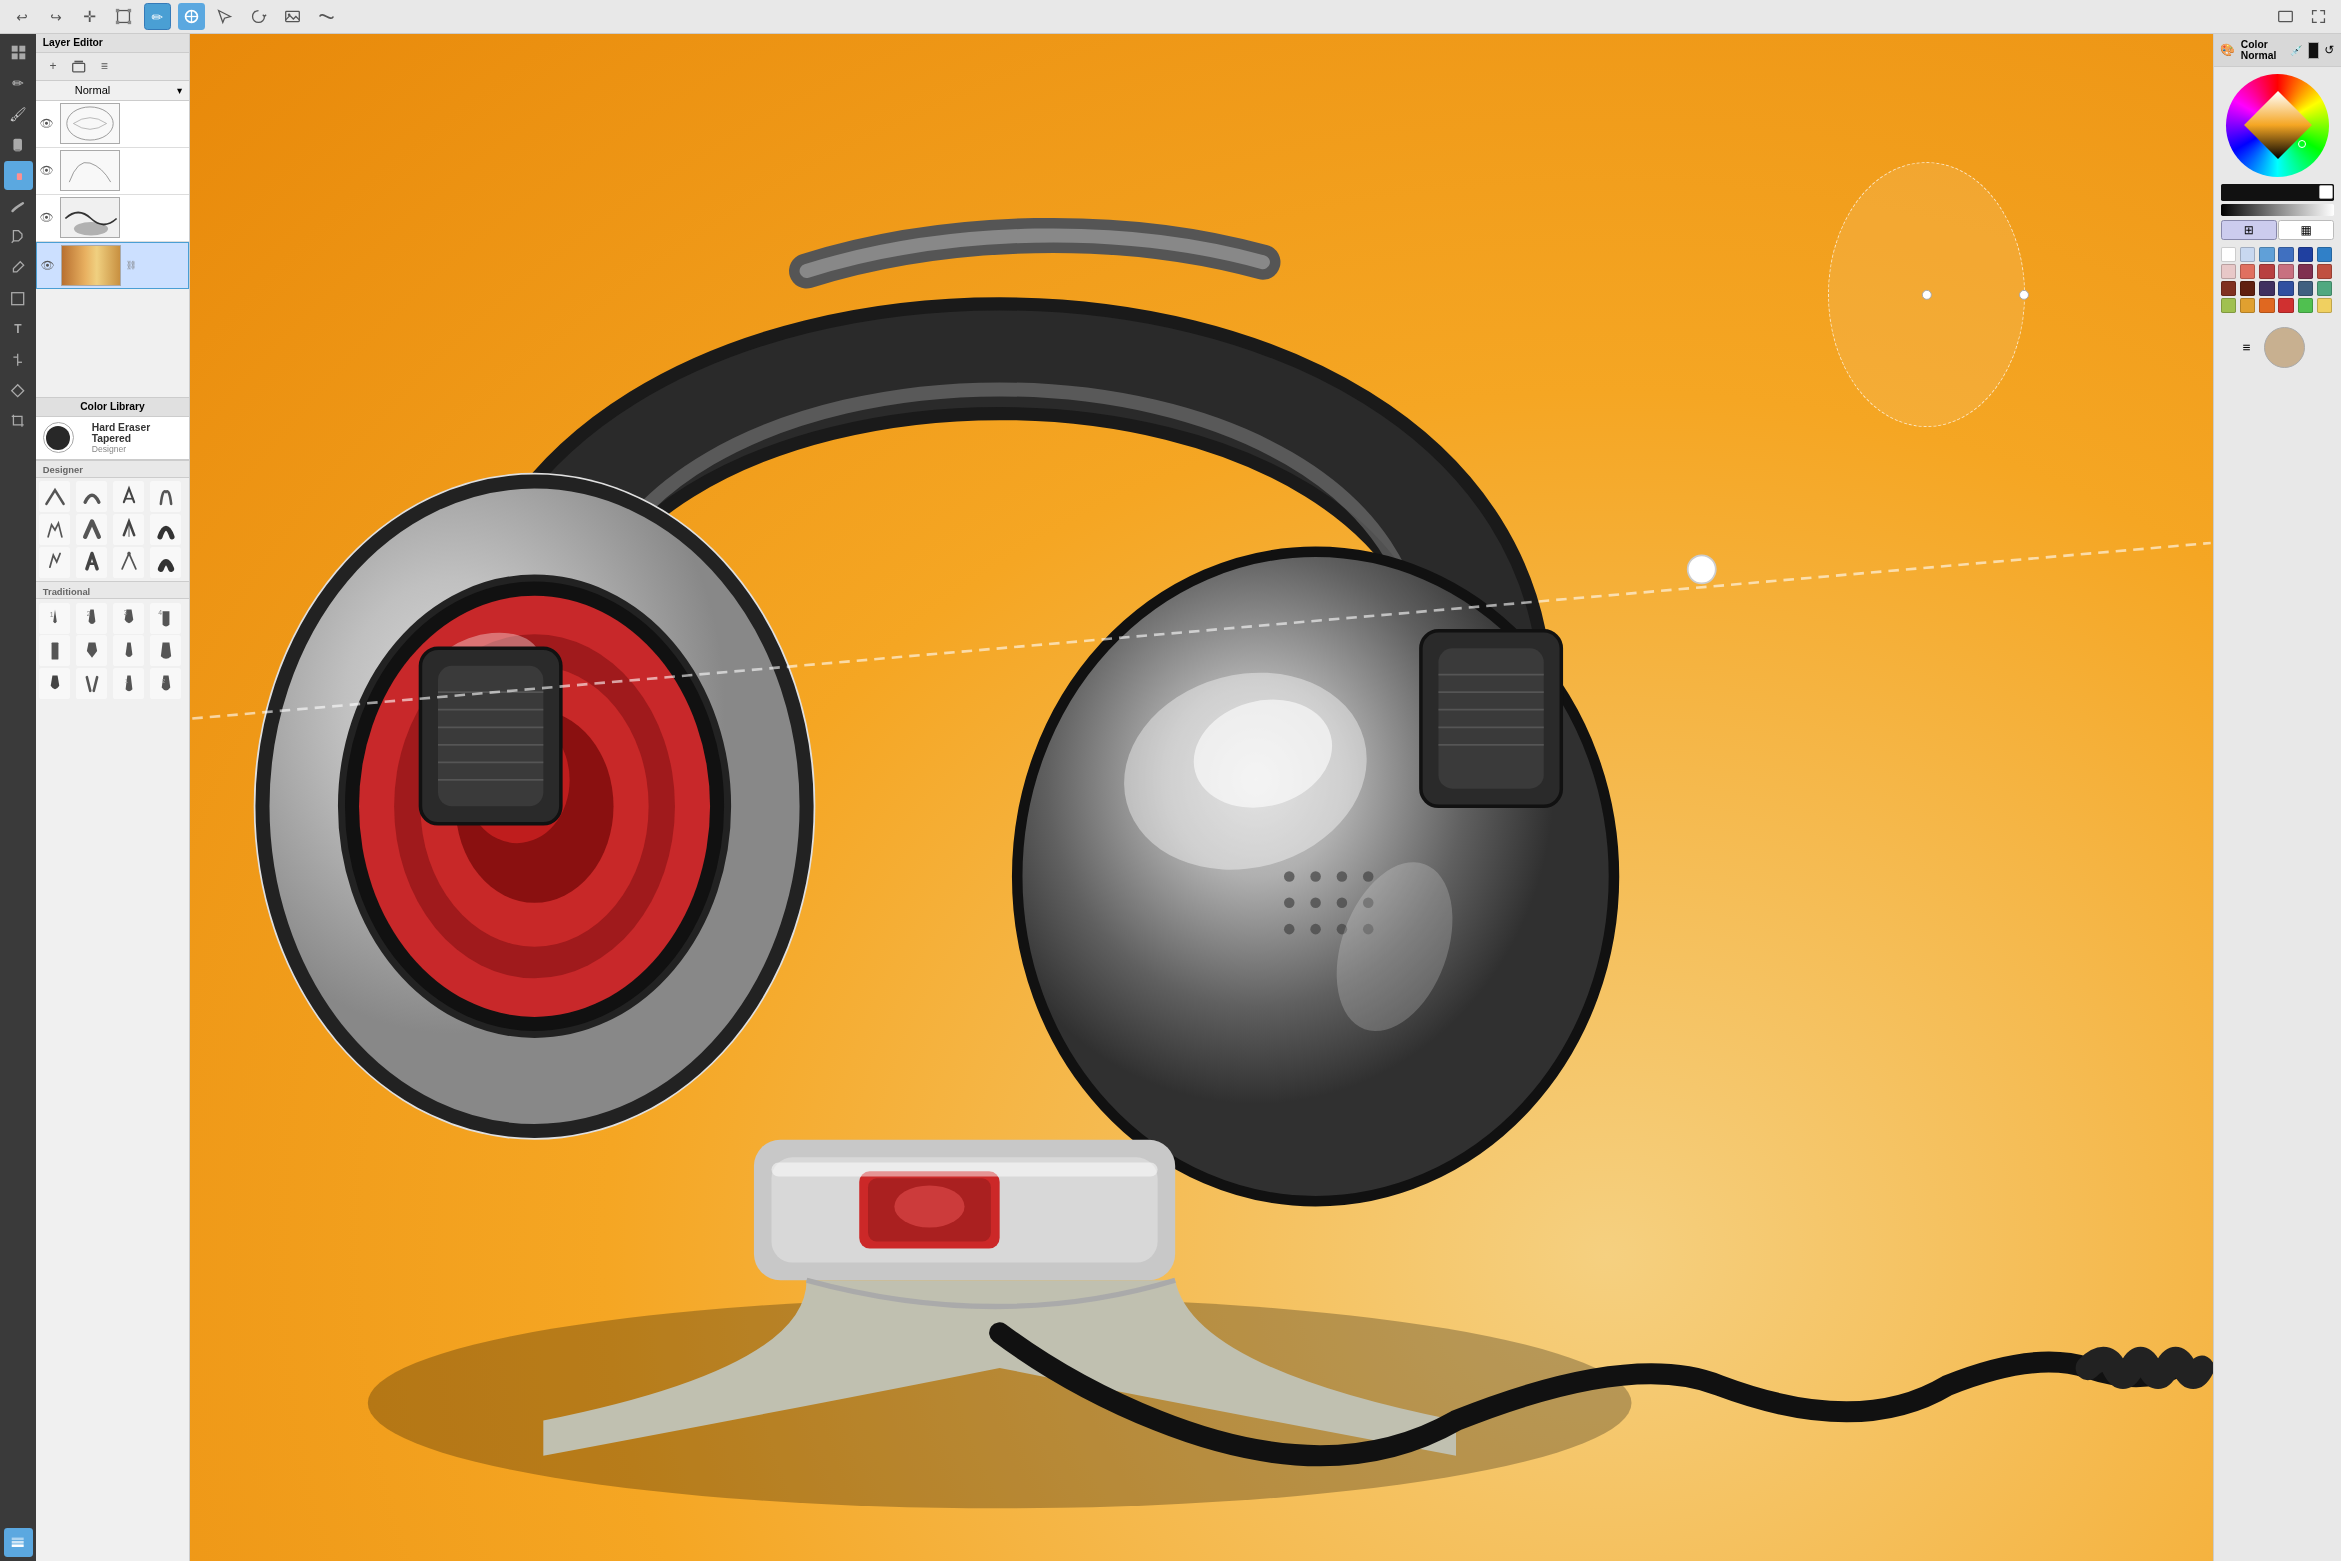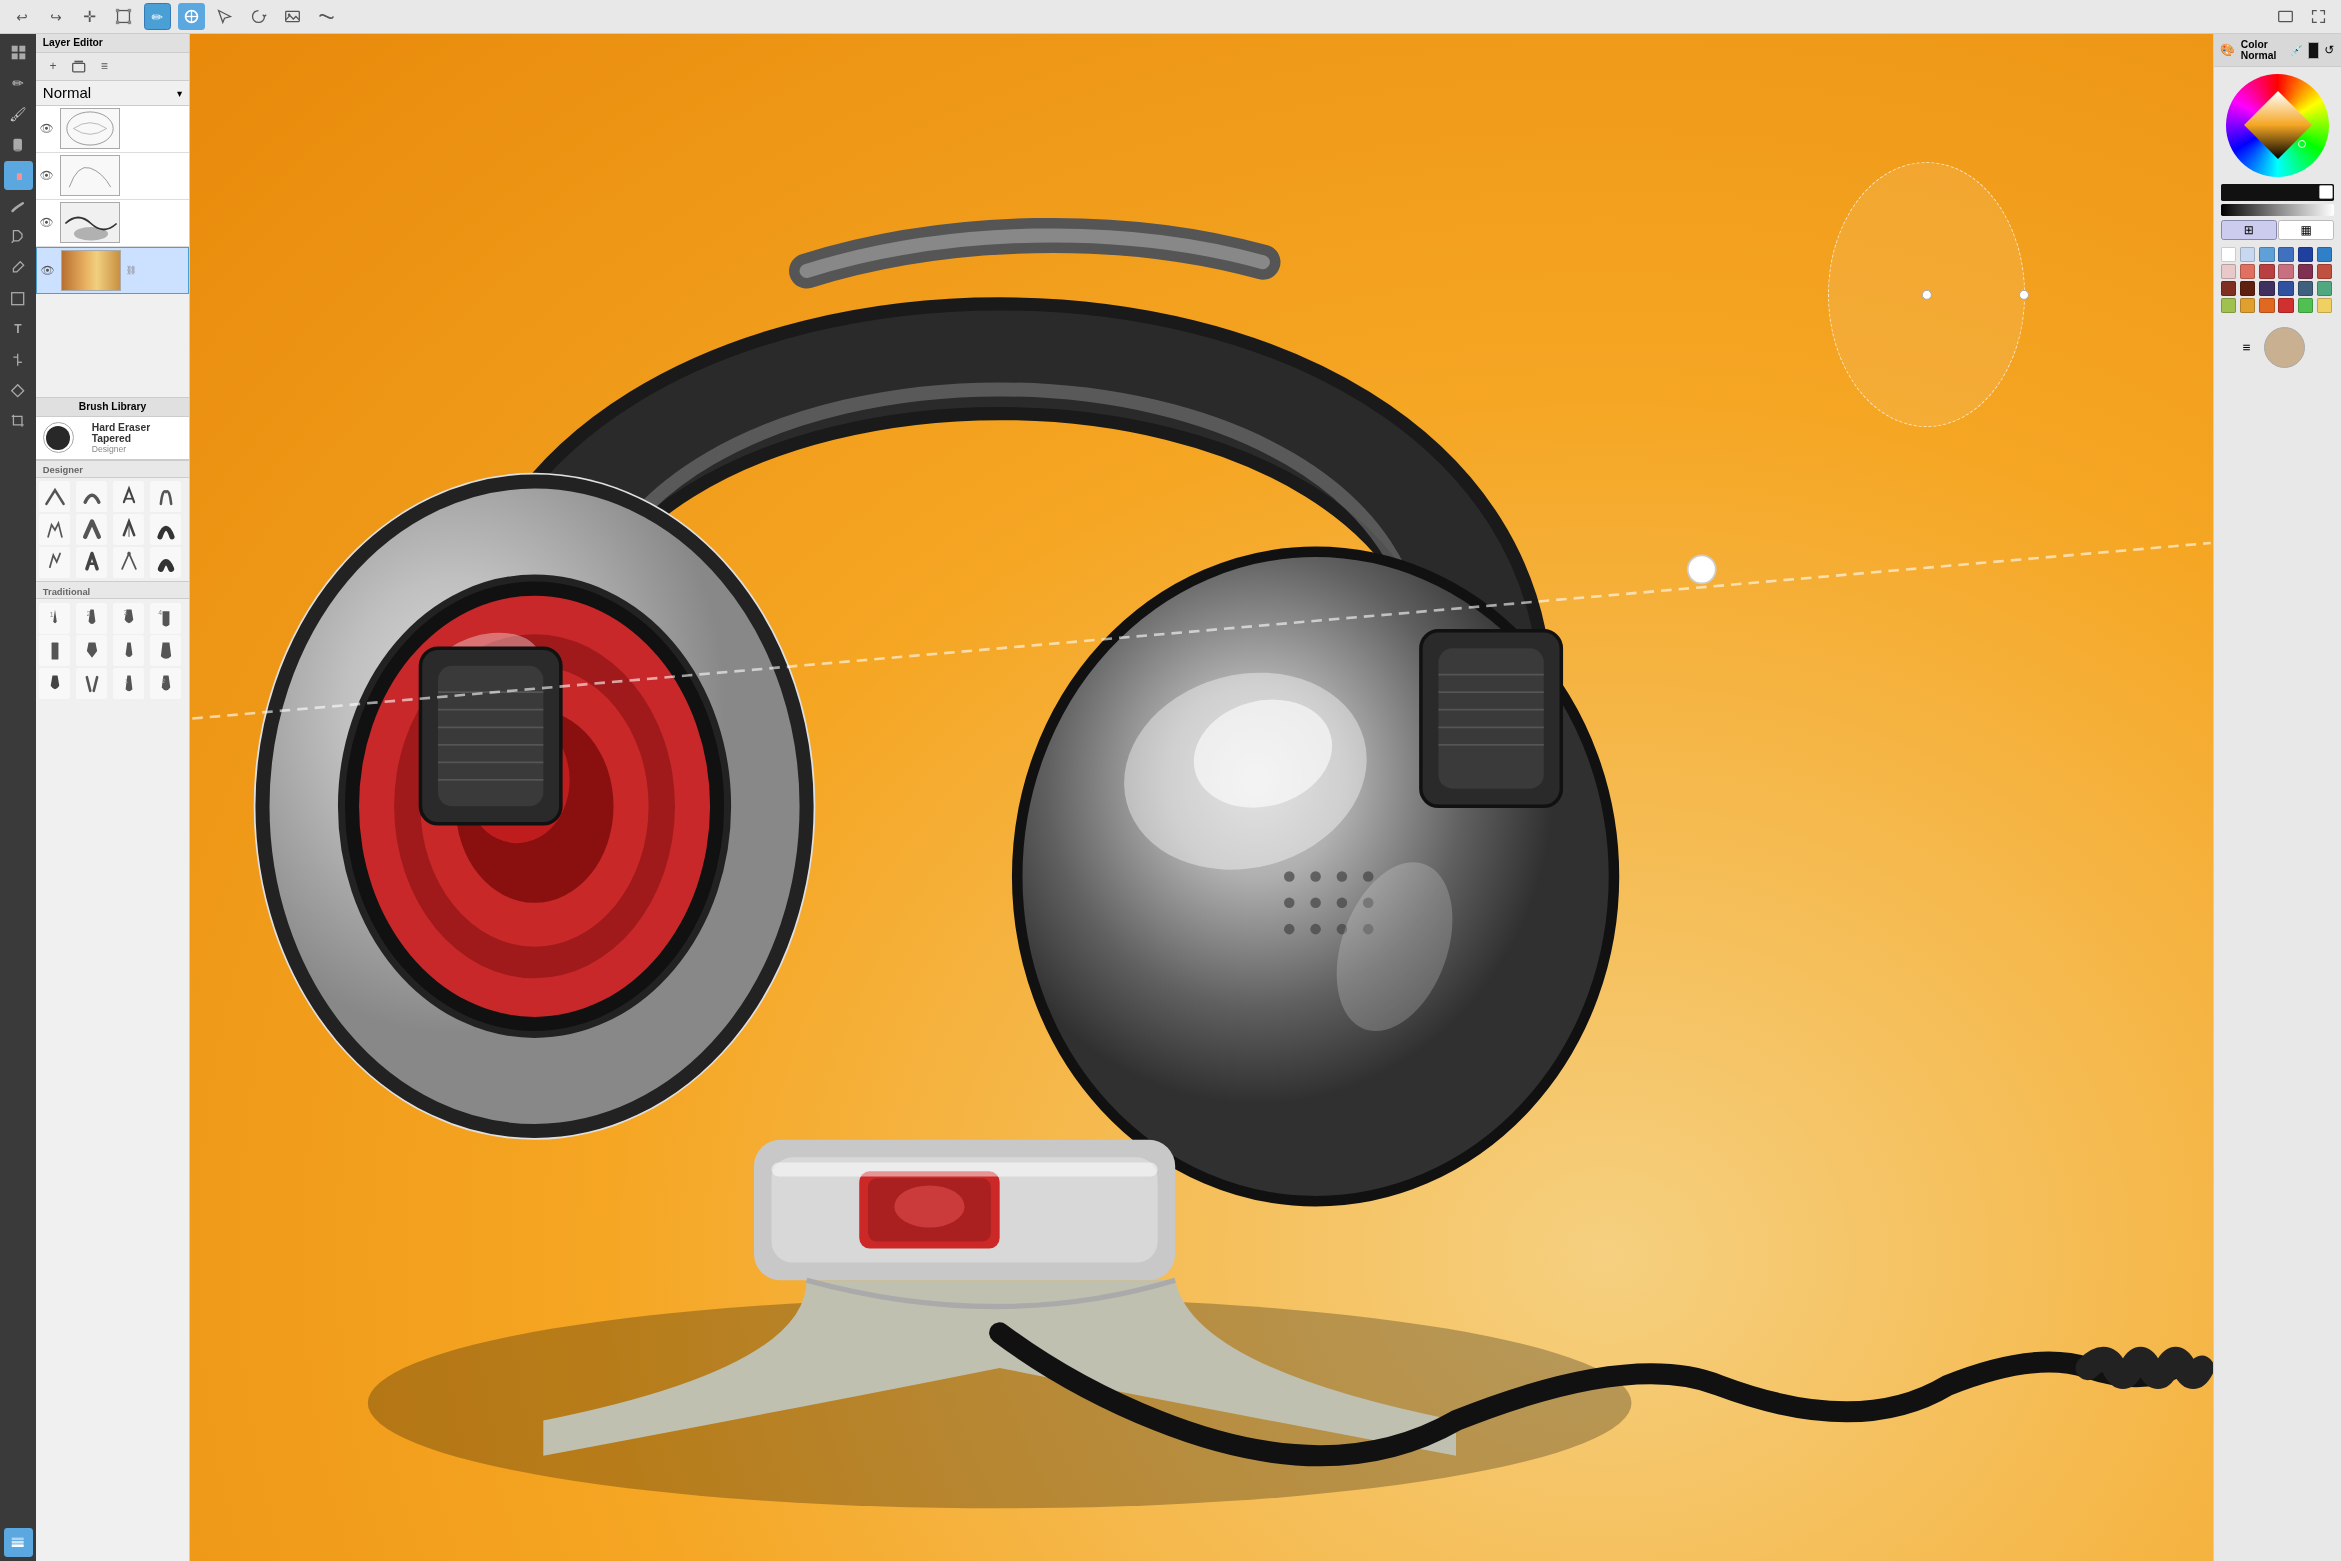--- a/index.html
+++ b/index.html
@@ -339,21 +339,21 @@
     <button class="layer-tool-btn">+</button>
     <button class="layer-tool-btn">
       <svg width="15.4" height="15.4" viewBox="0 0 18 18">
           <rect x="2" y="5" width="14" height="10" rx="1" fill="none" stroke="#555" stroke-width="1.5"></rect>
           <rect x="4" y="2" width="10" height="2" fill="#555"></rect>
         </svg>
     </button>
     <button class="layer-tool-btn">≡</button>
   </div>
   <div id="blend-mode">
-    <span style="flex:1; font-size:15px;">Normal</span>
+    <span style="flex:1; font-size:11px;margin-left:32px;">Normal</span>
     <span>▾</span>
   </div>
 
   <div class="layer-item">
     <div class="layer-eye">👁</div>
     <div class="layer-thumb layer-thumb-sketch">
       <svg width="60" height="41" viewBox="0 0 70 48">
         <ellipse cx="35" cy="24" rx="28" ry="20" fill="none" stroke="#888" stroke-width="1"></ellipse>
         <path d="M15 24 Q35 10 55 24 Q35 38 15 24" fill="none" stroke="#999" stroke-width="0.8"></path>
       </svg>
@@ -380,21 +380,21 @@
     <div class="layer-eye">👁</div>
     <div class="layer-thumb layer-thumb-selected" style="background: linear-gradient(90deg, #b87030 0%, #e8b060 40%, #f0d080 60%, #c89040 100%);">
     </div>
     <div style="display:flex; flex-direction:column; gap:1.7px; margin-left:1.7px;">
       <div style="font-size:8.6px; color:#777;">⛓</div>
     </div>
   </div>
 </div>
 
 <div id="brush-library">
-  <div id="brush-library-header">Brush Library</div>
+  <div id="brush-library-header">Color Library</div>
 
   <div class="brush-selected-display">
     <div class="brush-preview-circle">
       <div style="width:24px; height:24px; border-radius:50%; background: #111; opacity:0.9;"></div>
     </div>
     <div class="brush-info">
       <div class="brush-name">Hard Eraser Tapered</div>
       <div class="brush-category">Designer</div>
     </div>
   </div>

